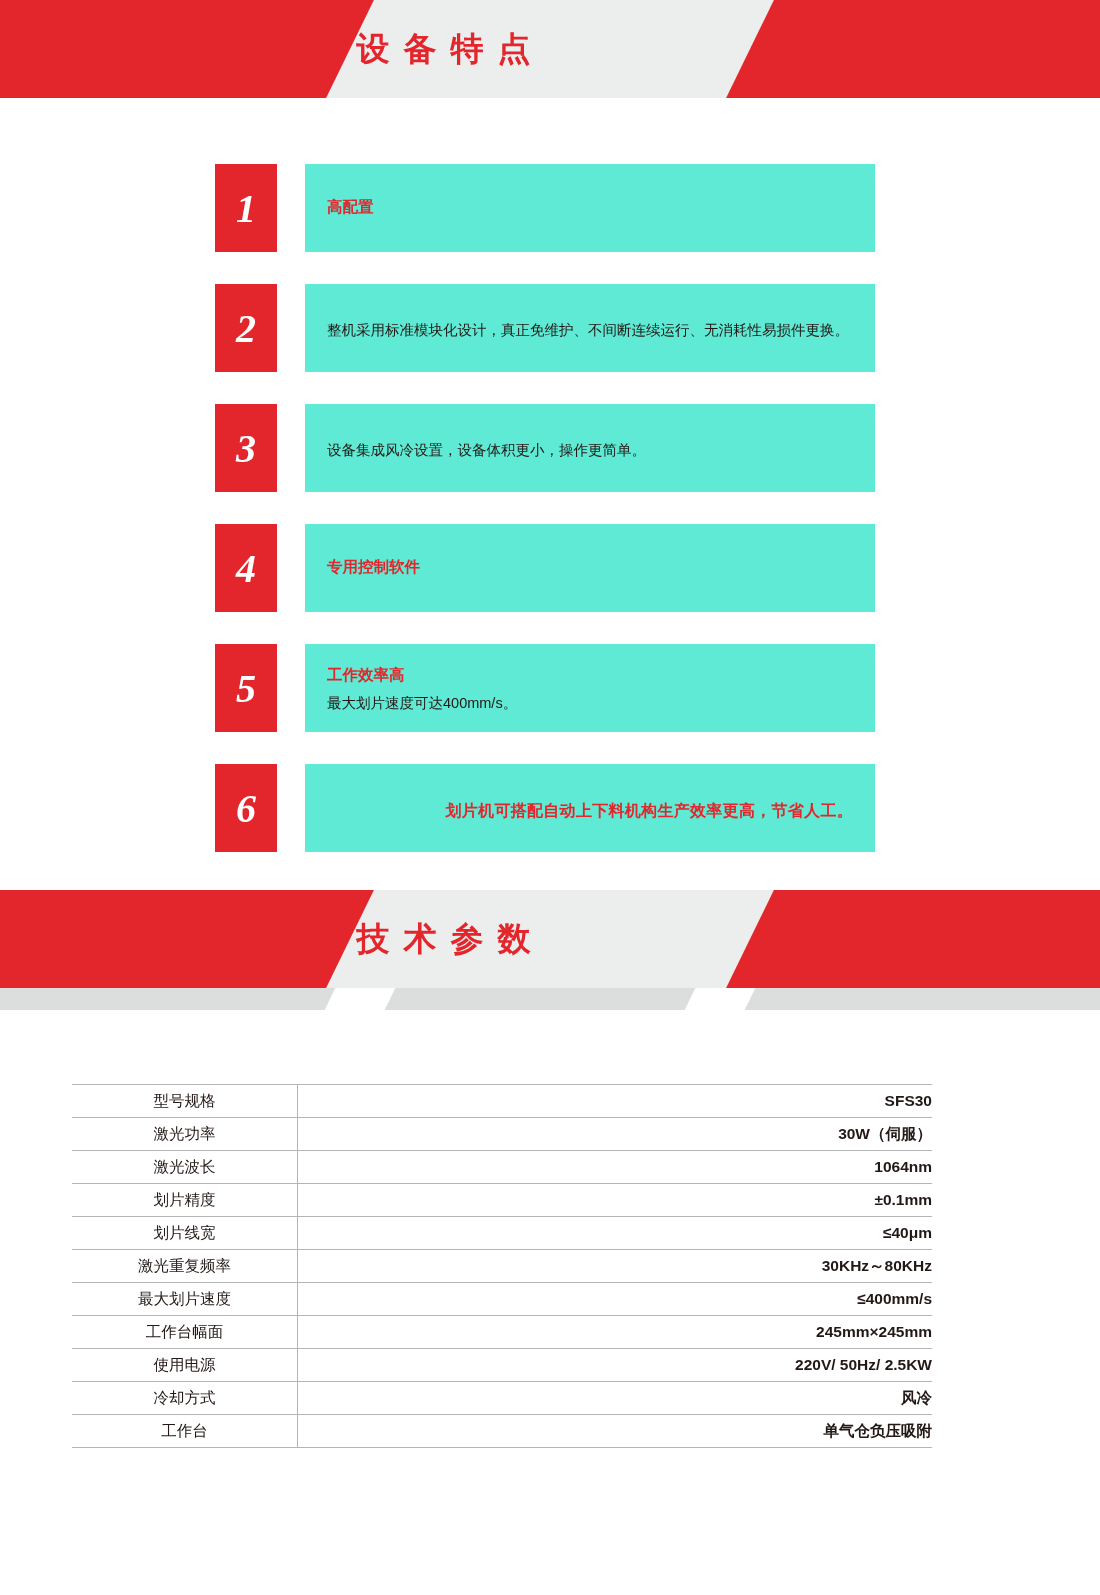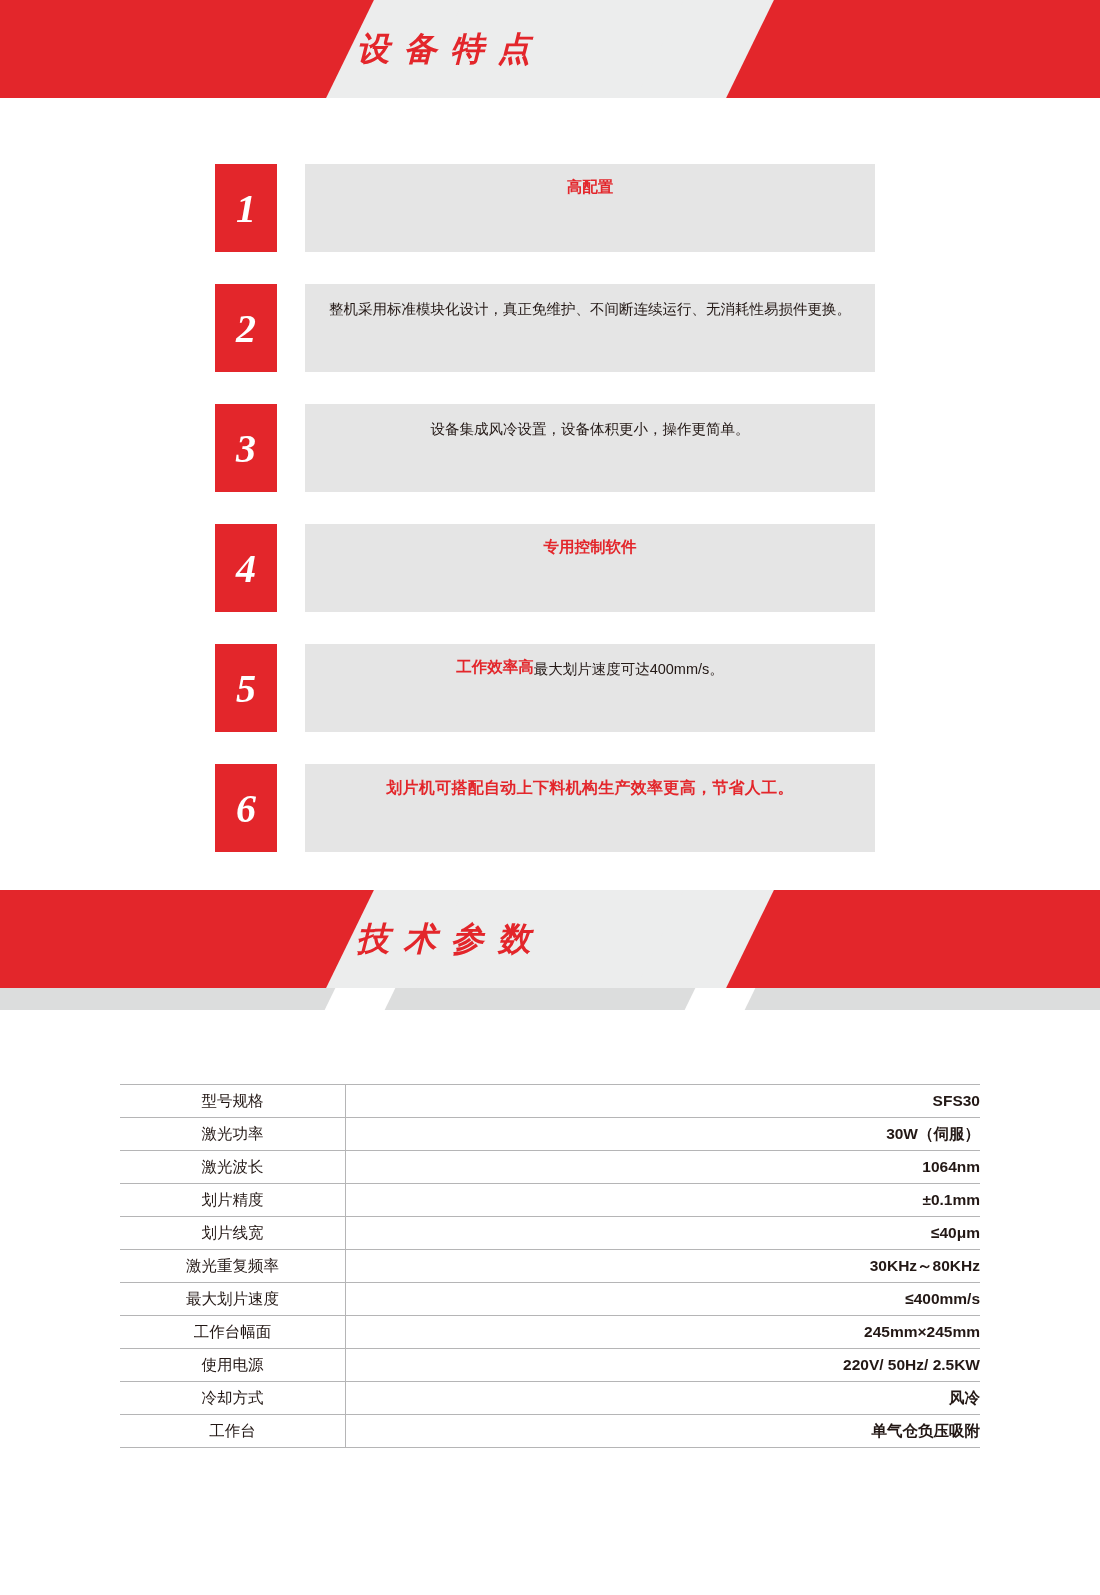--- a/index.html
+++ b/index.html
@@ -70,21 +70,20 @@
     width: 887px;
     height: 98px;
     line-height: 98px;
     text-align: center;
     font-size: 33px;
     font-weight: bold;
     letter-spacing: 14px;
     color: #e3262b;
     text-indent: 14px;
     z-index: 5;
-    font-style: italic;
   }
 
   
   .banner.second .tail-left {
     position: absolute;
     left: 0;
     top: 98px;
     width: 1100px;
     height: 22px;
     background: #dcdddd;
@@ -127,26 +126,26 @@
     font-size: 40px;
     font-style: italic;
     font-weight: bold;
     display: flex;
     align-items: center;
     justify-content: center;
     font-family: "Liberation Serif", serif;
   }
   .feature-body {
     flex: 0 0 570px;
-    background: #e5e5e5;
+    background: #5eead4;
     margin-left: 28px;
     padding: 14px 22px 8px 22px;
     box-sizing: border-box;
     display: flex;
-    flex-direction: row;
+    flex-direction: column;
     justify-content: center;
   }
   .feature-title {
     color: #e3262b;
     font-size: 15.5px;
     font-weight: bold;
     margin-bottom: 7px;
     line-height: 1.2;
   }
   .feature-desc {
@@ -160,21 +159,21 @@
   .feature-body.single .feature-title {
     margin-bottom: 0;
     font-size: 16px;
     letter-spacing: 0.3px;
     text-align: right;
   }
 
   
   .spec-wrap {
     margin-top: 96px;
-    padding: 0 120px;
+    padding: 0 72px;
   }
   table.spec {
     width: 860px;
     border-collapse: collapse;
     font-size: 15.5px;
     color: #231815;
   }
   table.spec td {
     border-top: 1px solid #b5b5b6;
     border-bottom: 1px solid #b5b5b6;

